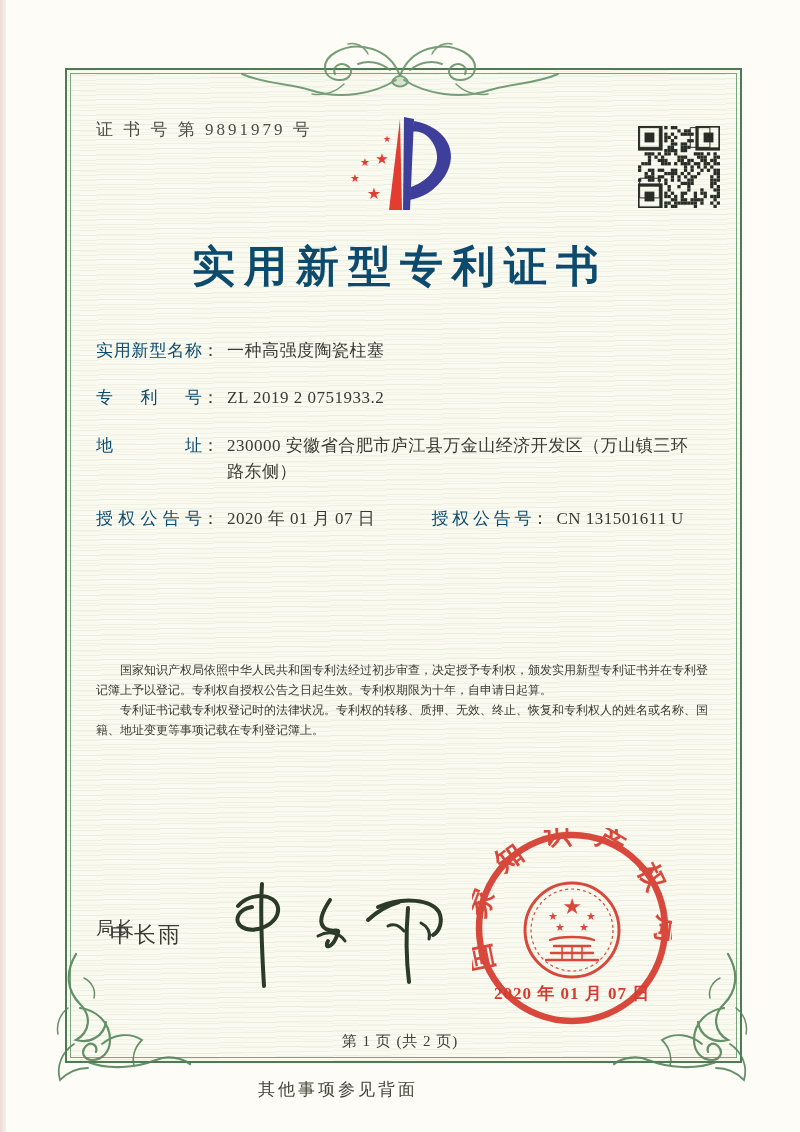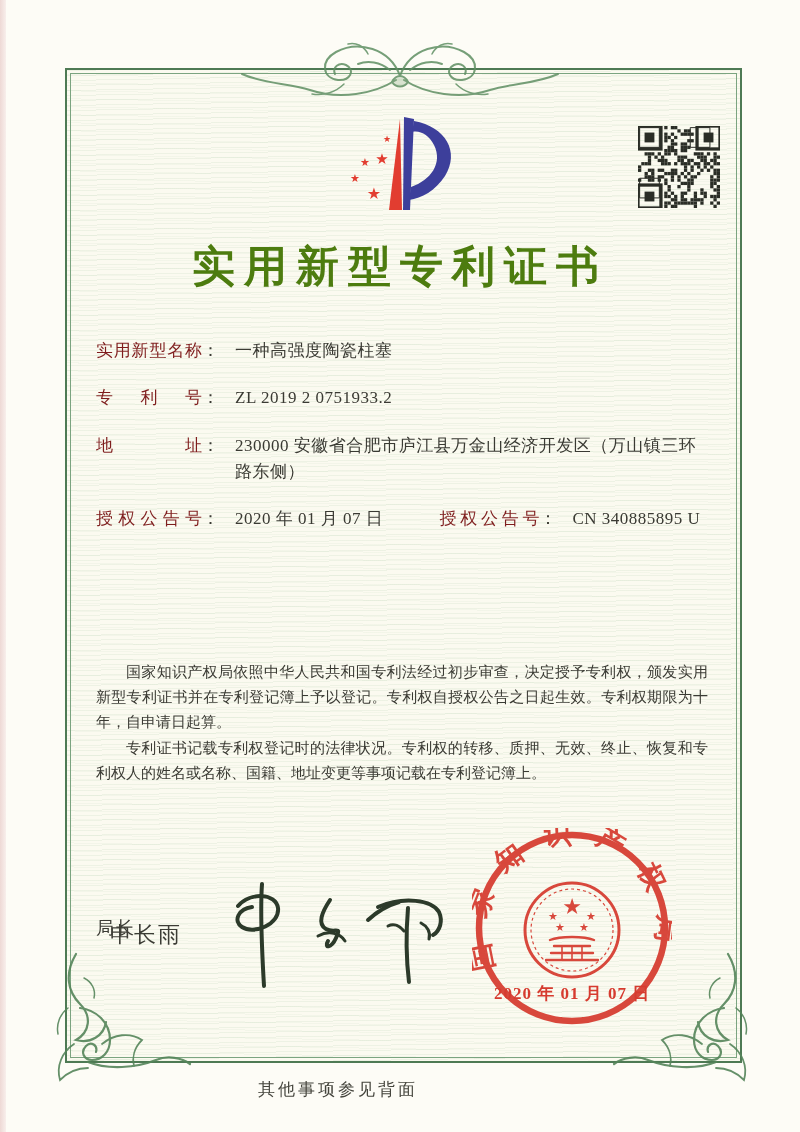--- a/index.html
+++ b/index.html
@@ -28,37 +28,37 @@
     border:1px solid #7ba480; pointer-events:none;
   }
   .cert-no {
     position:absolute; left:96px; top:118px;
     font-size:17px; letter-spacing:3px; color:#4c4c44;
   }
   .logo { position:absolute; left:330px; top:106px; }
   .qr { position:absolute; left:638px; top:126px; width:82px; height:82px; }
   .title {
     position:absolute; left:0; top:238px; width:800px; text-align:center;
-    font-size:43px; font-weight:bold; color:#4d7c0f; letter-spacing:9px;
+    font-size:43px; font-weight:bold; color:#0c4a6e; letter-spacing:9px;
   }
   .fields { position:absolute; left:96px; top:338px; width:620px; }
   .frow { margin-bottom:21px; font-size:17px; color:#3a3a33; line-height:1.55; white-space:nowrap; }
   .flabel {
     display:inline-block; width:106px; vertical-align:top;
-    text-align:justify; text-align-last:justify; color:#7f1d1d;
+    text-align:justify; text-align-last:justify; color:#0c4a6e;
   }
   .fcolon { display:inline-block; margin-right:8px; vertical-align:top; }
-  .fvalue { display:inline-block; vertical-align:top; letter-spacing:.5px;margin-left:8px; }
+  .fvalue { display:inline-block; vertical-align:top; letter-spacing:.5px; }
   .fvalue.wrap { width:468px; white-space:normal; }
   .grant-row { white-space:nowrap; }
   .grant-no-group { display:inline-block; margin-left:52px; }
   .grant-no-group .flabel { width:100px; }
   .legal {
     position:absolute; left:96px; top:660px; width:612px;
-    font-size:15px; color:#3a3a33; line-height:1.68; text-align:justify;
+    font-size:12px; color:#3a3a33; line-height:1.68; text-align:justify;
   }
   .legal p { text-indent:2em; }
   .signer-role { position:absolute; left:96px; top:916px; font-size:18px; color:#3c3c35;
     font-family:"Liberation Sans","DejaVu Sans",sans-serif; letter-spacing:2px; }
   .signer-name { position:absolute; left:110px; top:920px; font-size:22px; color:#3c3c35;
     font-family:"Liberation Sans","DejaVu Sans",sans-serif; letter-spacing:2px; }
   .signature { position:absolute; left:218px; top:878px; }
   .seal { position:absolute; left:472px; top:828px; opacity:.93; }
   .seal-date {
     position:absolute; left:472px; top:982px; width:200px; text-align:center;
@@ -123,20 +123,21 @@
       <path d="M32,6 C20,26 24,44 36,56 C48,68 46,84 32,92 C46,96 60,88 62,74"></path>
       <path d="M36,60 C52,62 66,74 66,92 C66,104 58,112 48,112 C40,112 36,104 42,98 C47,93 54,97 52,104"></path>
       <path d="M44,114 C64,122 92,120 112,112 C124,107 138,110 146,116"></path>
       <path d="M30,96 C18,104 12,118 16,132 C24,124 34,120 44,120" stroke-width="1.8"></path>
       <path d="M58,96 C70,86 86,84 98,92 C90,100 88,110 90,118" stroke-width="1.8"></path>
       <path d="M24,60 C16,66 12,76 14,86" stroke-width="1.5"></path>
       <path d="M40,30 C48,34 52,42 50,50" stroke-width="1.5"></path>
     </g>
   </svg>
 
+  <div class="cert-no">证 书 号 第 9891979 号</div>
 
   <svg class="logo" width="140" height="118" viewBox="0 0 140 118">
     <polygon points="59,104 72,104 70,13" fill="#e23d30"></polygon>
     <path d="M74,11 L84,13 L80,104 L73,104 Z" fill="#3d3f9b"></path>
     <path d="M84,15 C116,21 130,46 115,70 C105,85 92,92 79,94 L81,81 C101,74 113,57 104,39 C99,29 90,24 82,26 Z" fill="#3d3f9b"></path>
     <g fill="#e23d30" font-family="'DejaVu Sans',sans-serif" text-anchor="middle">
       <text x="57" y="36" font-size="9">★</text>
       <text x="52" y="58" font-size="15">★</text>
       <text x="35" y="60" font-size="11">★</text>
       <text x="25" y="76" font-size="11">★</text>
@@ -371,21 +372,21 @@
     </div>
     <div class="frow">
       <span class="flabel">专利号</span><span class="fcolon">：</span><span class="fvalue">ZL 2019 2 0751933.2</span>
     </div>
     <div class="frow">
       <span class="flabel">地址</span><span class="fcolon">：</span><span class="fvalue wrap">230000 安徽省合肥市庐江县万金山经济开发区（万山镇三环路东侧）</span>
     </div>
     <div class="frow grant-row">
       <span class="flabel">授权公告号</span><span class="fcolon">：</span><span class="fvalue">2020 年 01 月 07 日</span>
       <span class="grant-no-group">
-        <span class="flabel">授权公告号</span><span class="fcolon">：</span><span class="fvalue">CN 340885895 U</span>
+        <span class="flabel">授权公告号</span><span class="fcolon">：</span><span class="fvalue">CN 131501611 U</span>
       </span>
     </div>
   </div>
 
   <div class="legal">
     <p>国家知识产权局依照中华人民共和国专利法经过初步审查，决定授予专利权，颁发实用新型专利证书并在专利登记簿上予以登记。专利权自授权公告之日起生效。专利权期限为十年，自申请日起算。</p>
     <p>专利证书记载专利权登记时的法律状况。专利权的转移、质押、无效、终止、恢复和专利权人的姓名或名称、国籍、地址变更等事项记载在专利登记簿上。</p>
   </div>
 
   <div class="signer-role">局长</div>
@@ -427,14 +428,15 @@
         <path d="M78,112 C88,108 112,108 122,112"></path>
         <path d="M82,118 L118,118"></path>
         <path d="M79,125 L121,125"></path>
         <path d="M74,132 L126,132"></path>
         <path d="M90,118 L90,131 M100,118 L100,131 M110,118 L110,131" stroke-width="1.6"></path>
       </g>
     </g>
   </svg>
   <div class="seal-date">2020 年 01 月 07 日</div>
 
+  <div class="page-info">第 1 页 (共 2 页)</div>
   <div class="back-note">其他事项参见背面</div>
 </div>
 
 </body></html>

